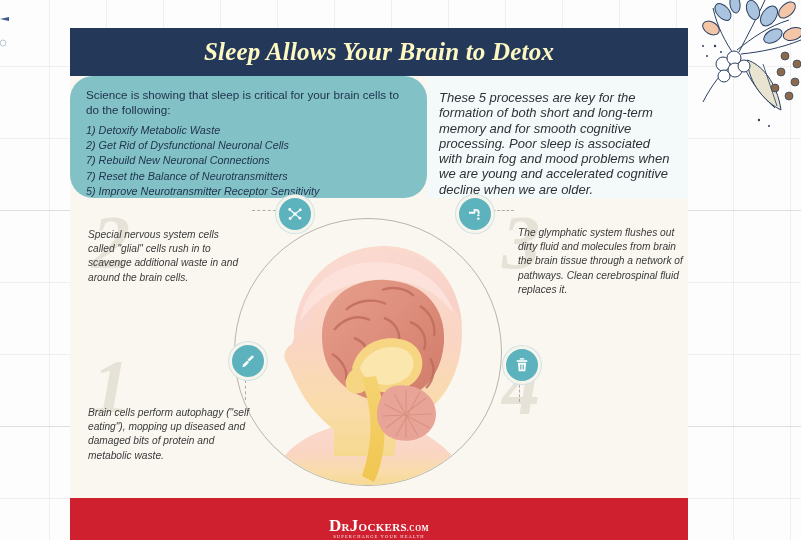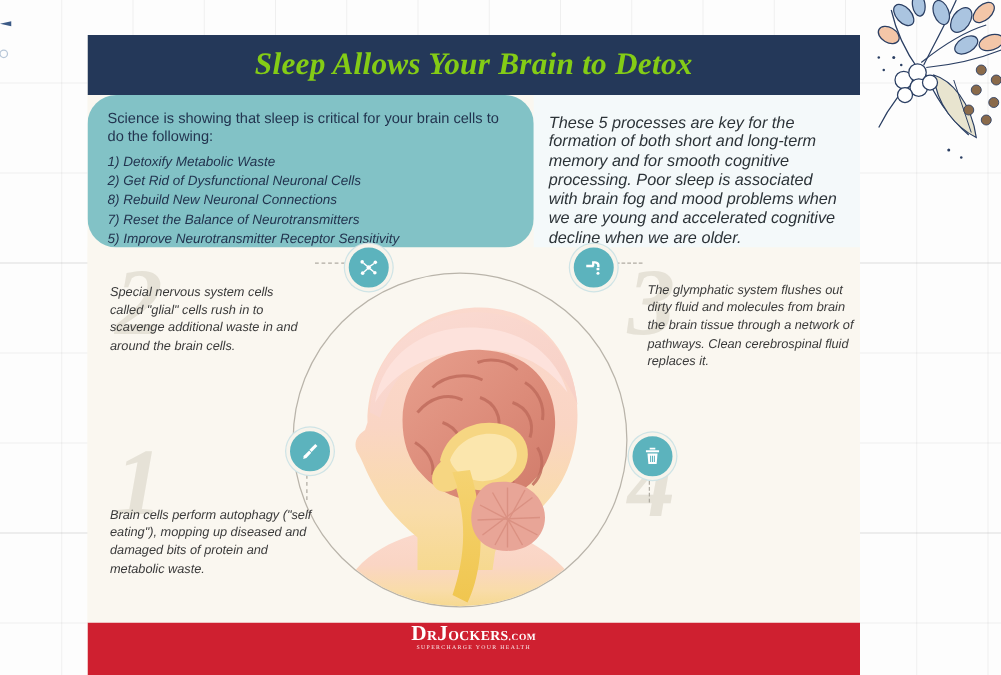--- a/index.html
+++ b/index.html
@@ -23,21 +23,21 @@
         background-size:100% 216px;background-position:0 -6px;}
   .botanical{position:absolute;top:-10px;right:-6px;width:130px;height:190px;}
   .leftmark{position:absolute;left:0;width:10px;height:10px;}
 
   
   #info-card{position:absolute;left:70px;top:28px;width:618px;height:512px;
              background:#faf7f0;overflow:hidden;}
 
   
   #title-bar{height:48px;background:#243859;display:flex;align-items:center;justify-content:center;}
-  #title-bar .t{color:#84cc16;font-family:"Liberation Serif", serif;
+  #title-bar .t{color:#fef9c3;font-family:"Liberation Serif", serif;
                 font-size:25px;font-weight:bold;font-style:italic;letter-spacing:.2px;}
 
   
   #panels{display:flex;height:122px;}
   #panel-left{width:357px;background:#82c2c6;padding:11px 14px 0 16px;box-sizing:border-box;border-radius:23px;}
   #panel-left .intro{color:#22344f;font-size:11.7px;line-height:15px;}
   #panel-left ul{list-style:none;margin:6px 0 0 0;padding:0;}
   #panel-left li{color:#22344f;font-size:10.8px;font-style:italic;line-height:15.2px;white-space:nowrap;}
   #panel-right{flex:1;background:#f4f9fa;padding:14px 14px 0 12px;box-sizing:border-box;}
   #panel-right p{margin:0;color:#2c3338;font-size:13px;line-height:15.3px;font-style:italic;}
@@ -74,21 +74,21 @@
   .bub.b4{left:433px;top:148px;}
   .bub svg{width:18px;height:18px;fill:#ffffff;}
 
   .dash{position:absolute;border-top:1px dashed #b0aca2;}
   .dash.d2{left:182px;top:12px;width:24px;}
   .dash.d3{left:418px;top:12px;width:26px;}
   .dash.d1{left:175px;top:182px;width:1px;height:20px;border-top:0;border-left:1px dashed #b0aca2;}
   .dash.d4{left:449px;top:182px;width:1px;height:22px;border-top:0;border-left:1px dashed #b0aca2;}
 
   
-  #footer{height:42px;background:#cf2030;display:flex;align-items:flex-start;justify-content:center;}
+  #footer{height:42px;background:#cf2030;display:flex;align-items:flex-end;justify-content:center;}
   .logo{font-family:"Liberation Serif", serif;color:#ffffff;line-height:1;text-align:center;}
   .logo .l1{font-size:17px;font-weight:bold;letter-spacing:.3px;}
   .logo .l1 .sm{font-size:11px;}
   .logo .l1 .dom{font-size:7.5px;letter-spacing:.5px;}
   .logo .l2{font-size:4.6px;letter-spacing:1.1px;margin-top:1px;opacity:.92;}
 </style>
 </head>
 <body>
 
 <div id="page-bg">
@@ -155,21 +155,21 @@
     <div class="t">Sleep Allows Your Brain to Detox</div>
   </div>
 
   <div id="panels">
 
     <div id="panel-left">
       <div class="intro">Science is showing that sleep is critical for your brain cells to do the following:</div>
       <ul>
         <li>1) Detoxify Metabolic Waste</li>
         <li>2) Get Rid of Dysfunctional Neuronal Cells</li>
-        <li>8) Rebuild New Neuronal Connections</li>
+        <li>7) Rebuild New Neuronal Connections</li>
         <li>7) Reset the Balance of Neurotransmitters</li>
         <li>5) Improve Neurotransmitter Receptor Sensitivity</li>
       </ul>
     </div>
 
     <div id="panel-right">
       <p>These 5 processes are key for the formation of both short and long-term memory and for smooth cognitive processing. Poor sleep is associated with brain fog and mood problems when we are young and accelerated cognitive decline when we are older.</p>
     </div>
   </div>
 

